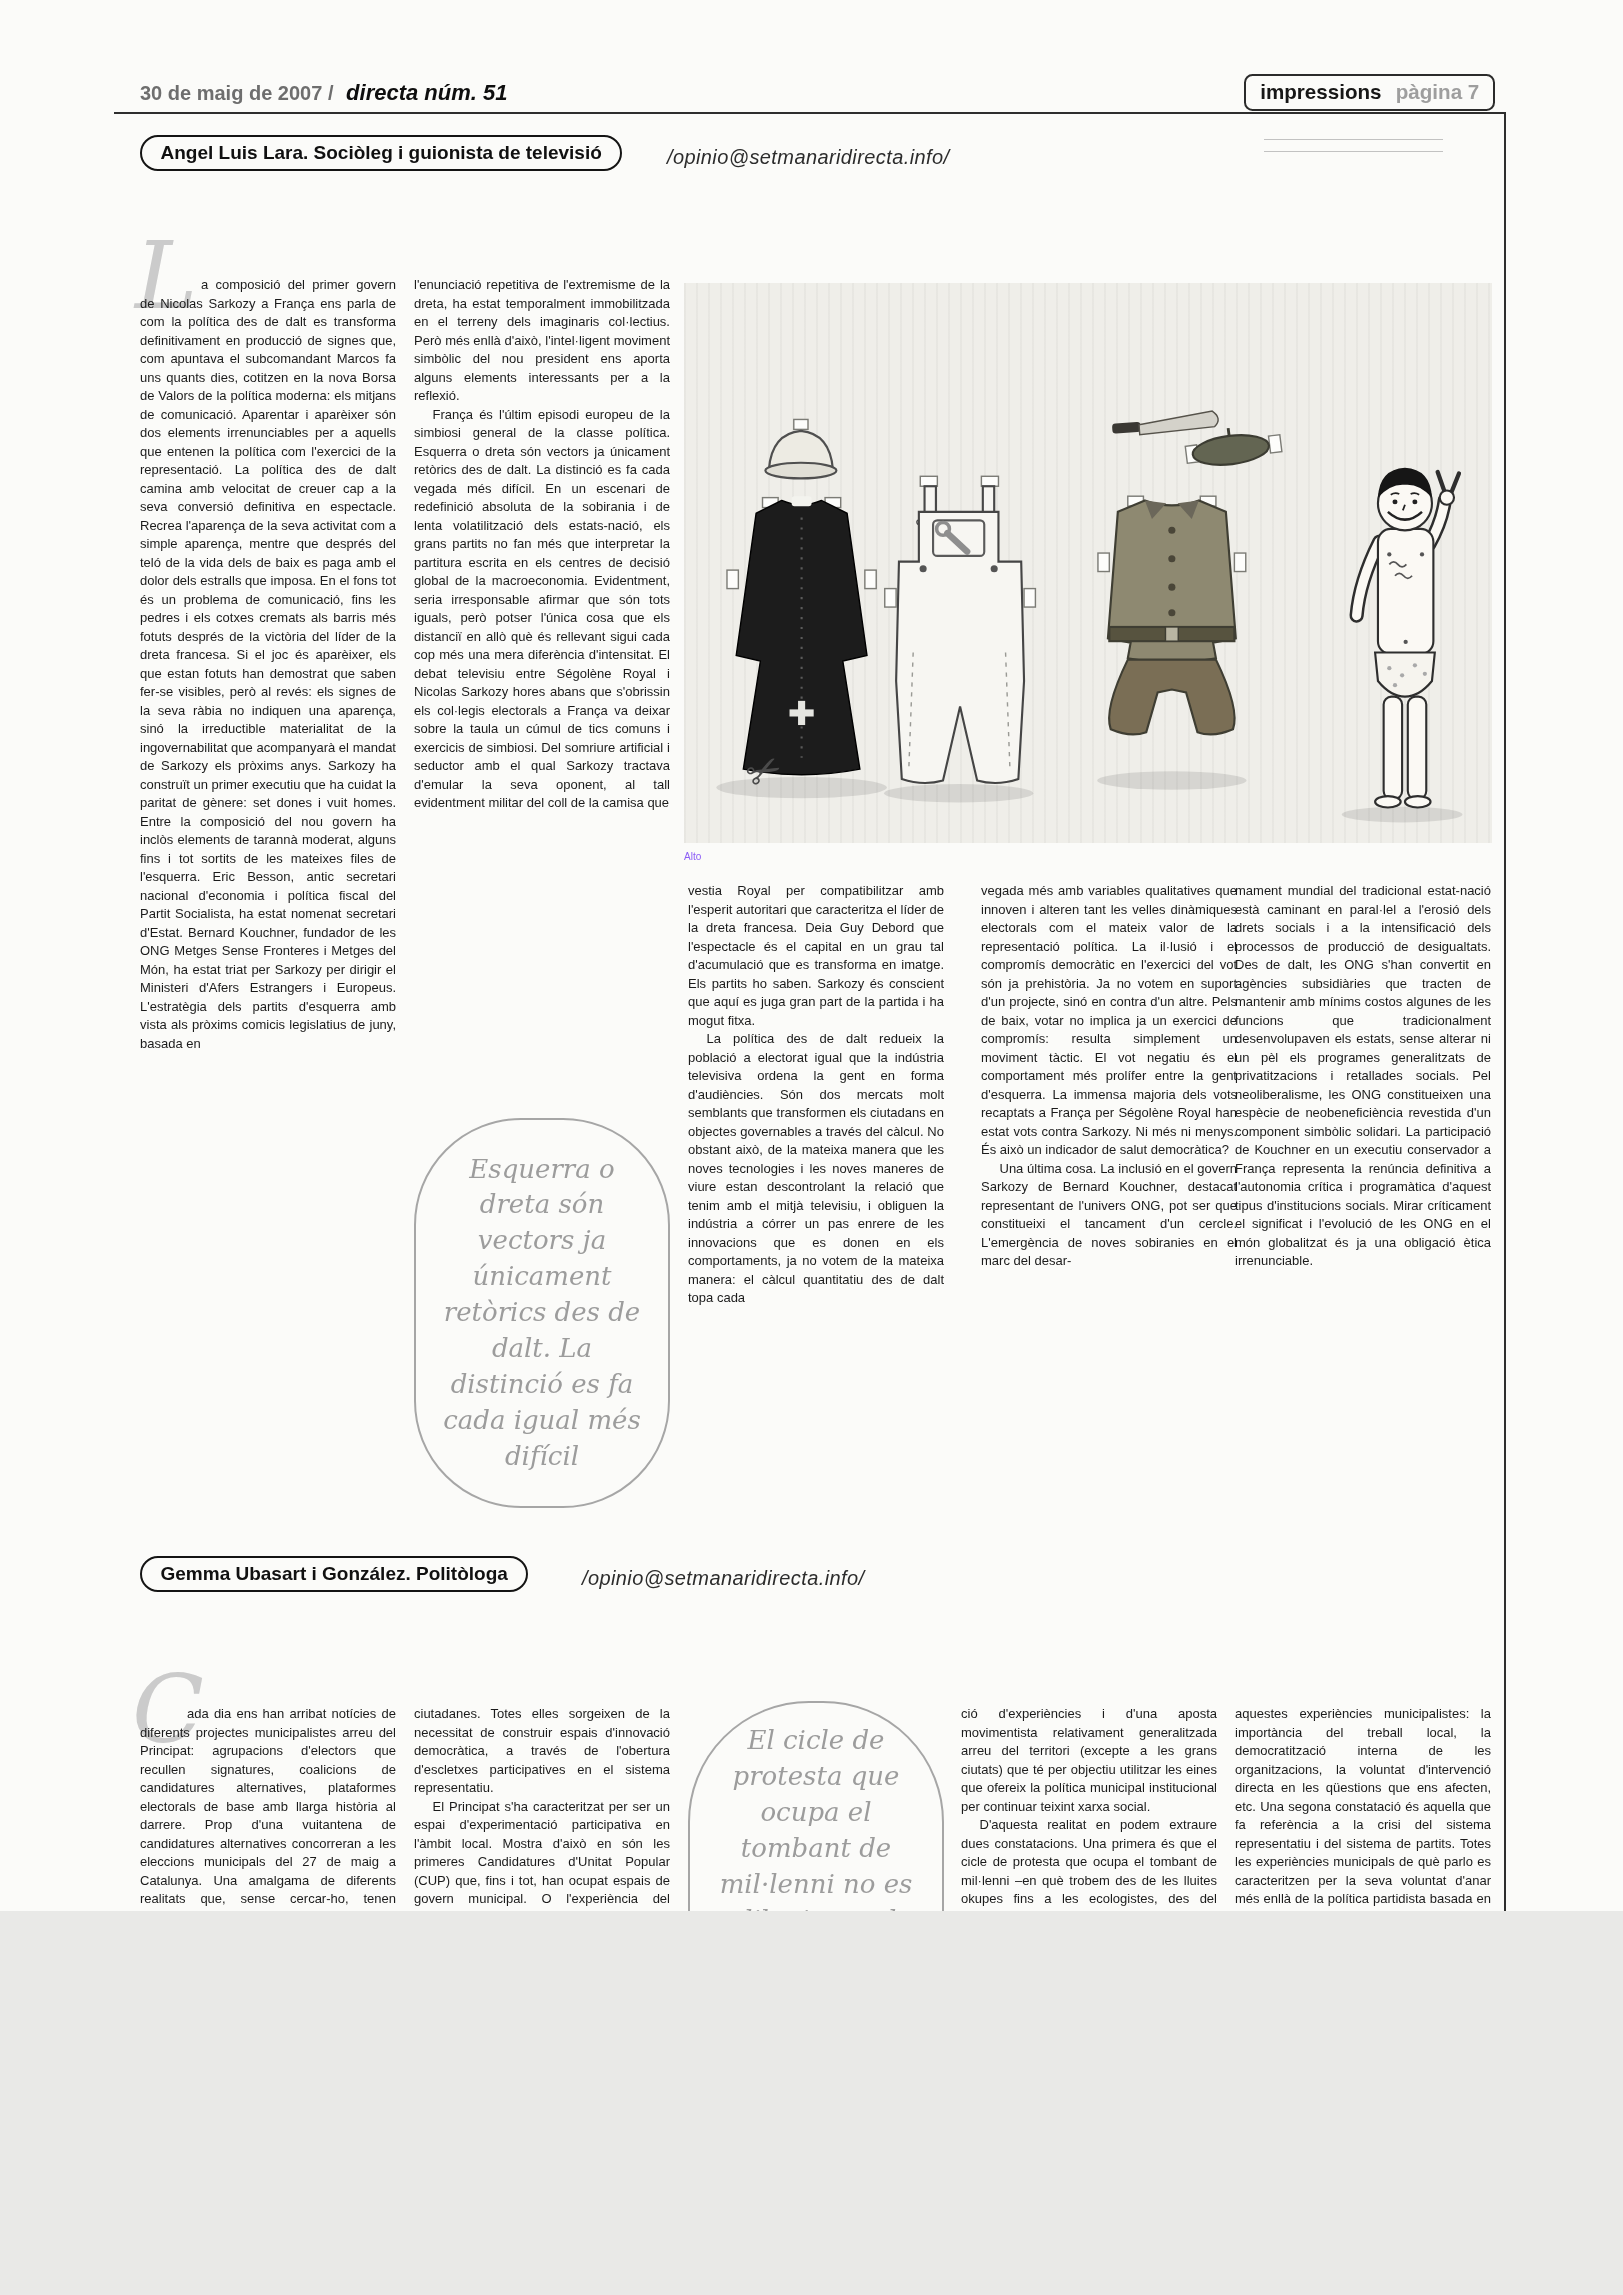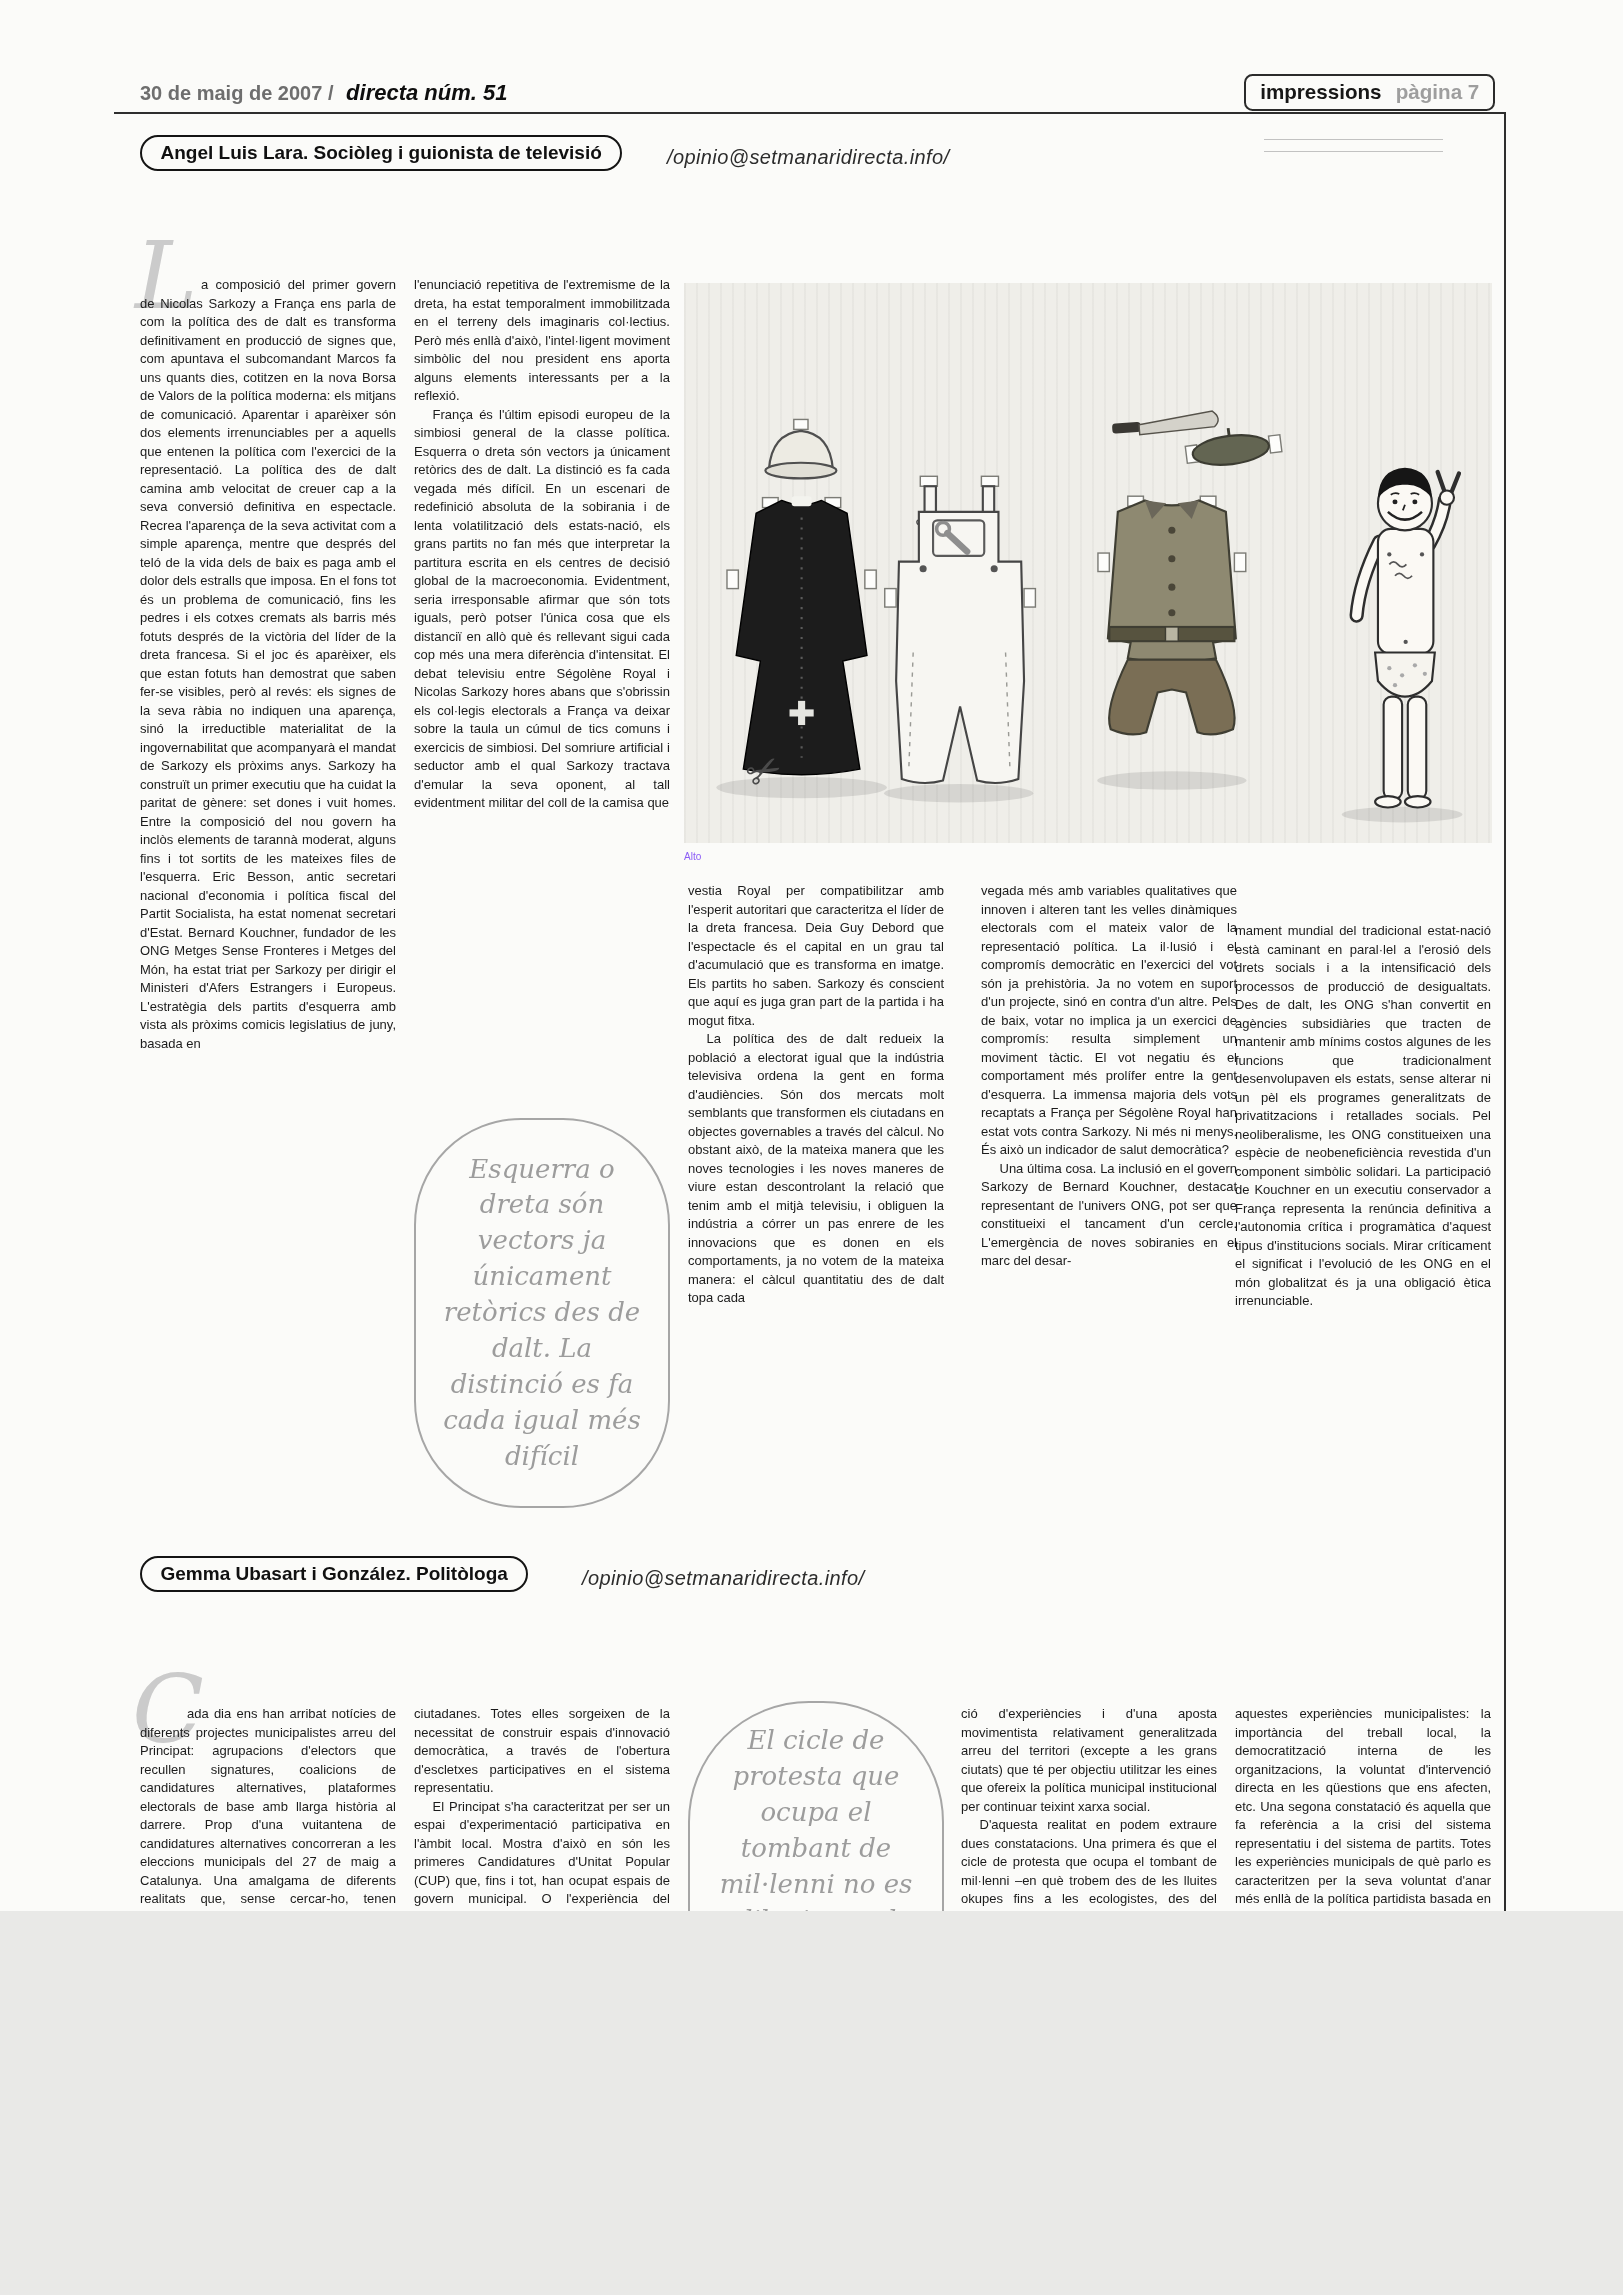--- a/index.html
+++ b/index.html
@@ -37,21 +37,21 @@
 
   
   .col { position:absolute; width:256px; text-align:justify; font-size:13px; line-height:18.5px;
          color:#1b1b1b; overflow:hidden; z-index:2; }
   .col p { margin:0; }
   .col p + p { text-indent:18.5px; }
   #a1c1 { left:140px;  top:276px;  height:1234px; }
   #a1c2 { left:414px;  top:276px;  height:825px; }
   #a1c3 { left:688px;  top:882px; height:640px; }
   #a1c4 { left:961px; top:882px; height:640px;margin-left:20px; }
-  #a1c5 { left:1235px; top:882px; height:647px;margin-top:40px; }
+  #a1c5 { left:1235px; top:882px; height:647px; }
   #a2c1 { left:140px;  top:1705px; height:508px; }
   #a2c2 { left:414px;  top:1705px; height:508px; }
   #a2c4 { left:961px; top:1705px; height:508px; }
   #a2c5 { left:1235px; top:1705px; height:508px; }
   .indent-drop-1 { text-indent:61px; }
   .indent-drop-2 { text-indent:47px; }
 
   .dropcap { position:absolute; font-family:"DejaVu Serif", serif; font-style:italic; font-size:94px;
              line-height:1; color:#cbcbcb; z-index:1; }
   #dc1 { left:135px; top:229px; }

